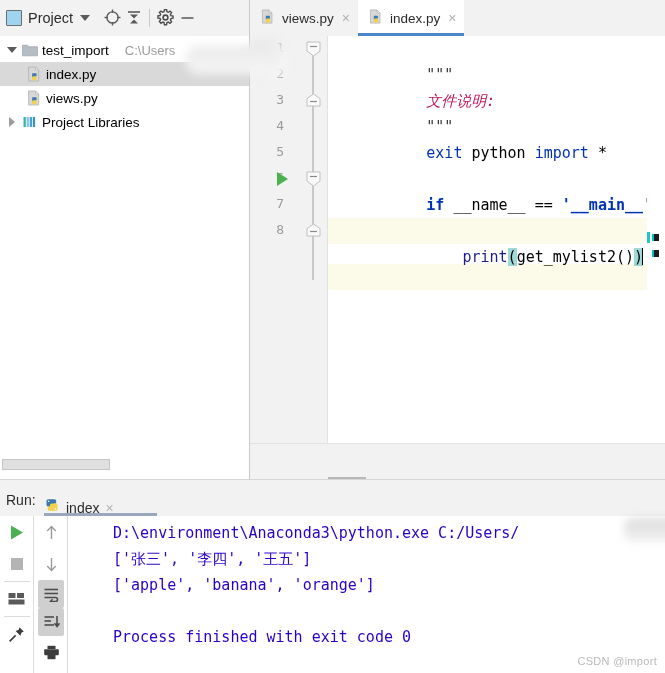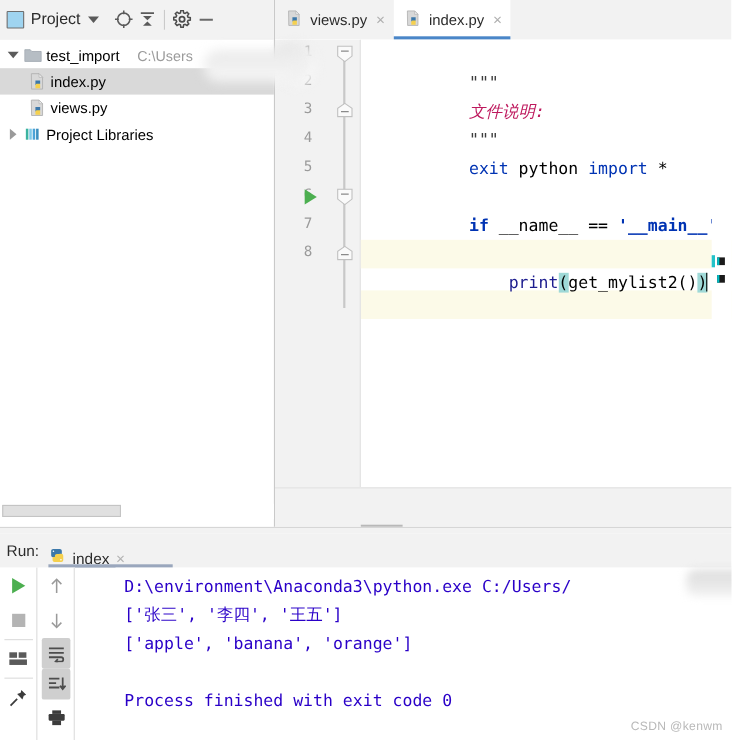--- a/index.html
+++ b/index.html
@@ -474,20 +474,20 @@
         </svg>
       </div>
     </div>
 
     <div id="console"><span>D:\environment\Anaconda3\python.exe C:/Users/</span>
 <span>['张三', '李四', '王五']</span>
 <span>['apple', 'banana', 'orange']</span>
 <span></span>
 <span>Process finished with exit code 0</span></div>
 
-    <div id="watermark">CSDN @kenwm</div>
+    <div id="watermark">CSDN @import</div>
   </div>
 
   <div class="blur" id="blur-gutter"></div>
   <div class="blur" id="blur-path"></div>
   <div class="blur" id="blur-run"></div>
 
 </div>
 
 </body></html>

